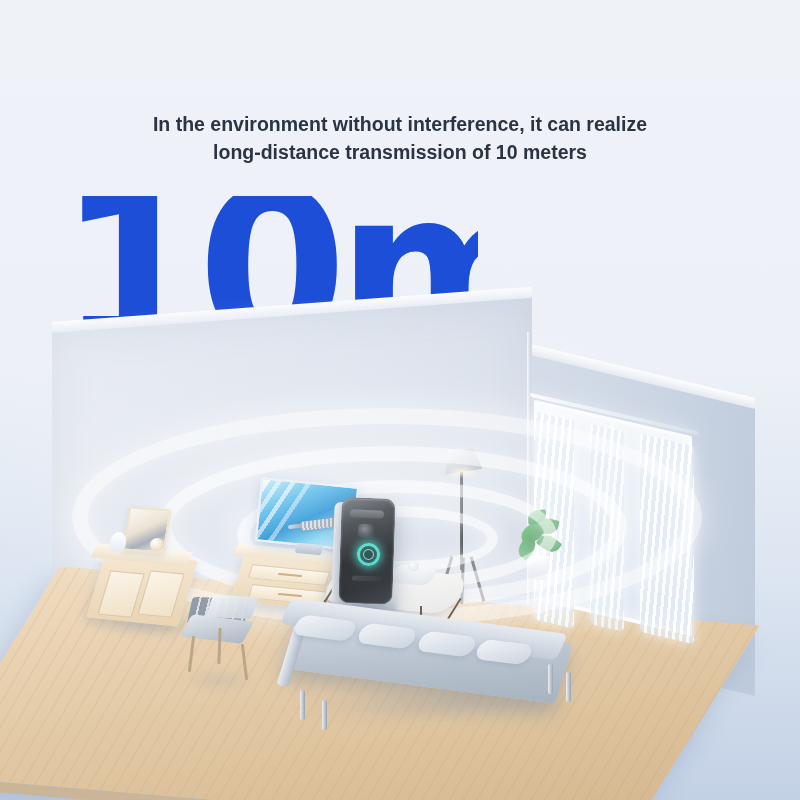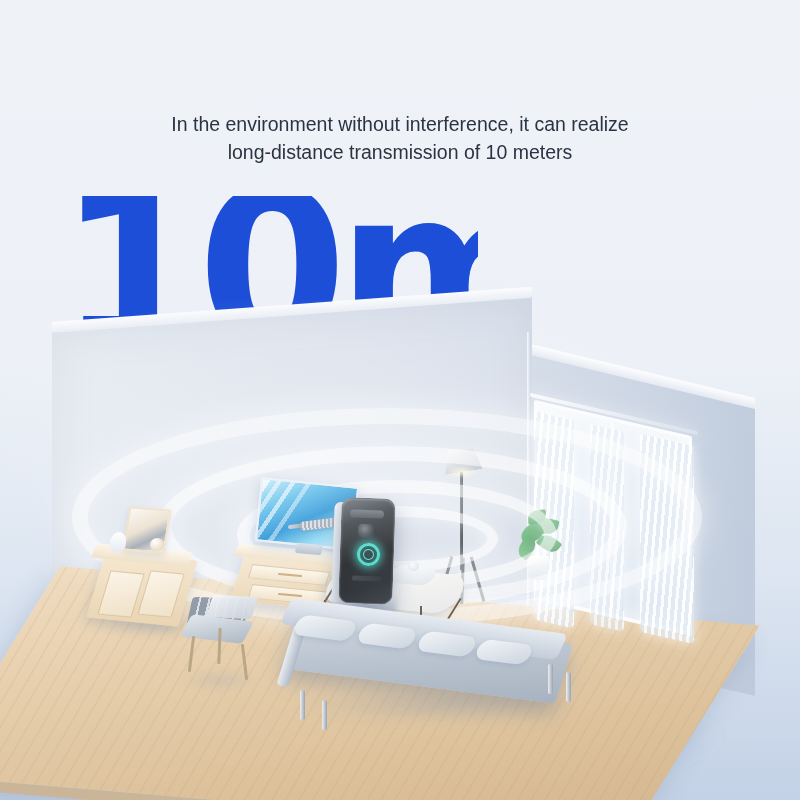--- a/index.html
+++ b/index.html
@@ -15,21 +15,21 @@
   
   .headline {
     position:absolute; top:55px; left:0; width:800px; text-align:center;
     font-size:33px; font-weight:700; letter-spacing:-0.3px;
     color:#1D2B3A; white-space:nowrap;
   }
   .subwrap {
     position:absolute; top:110px; left:0; width:800px; text-align:center;
     color:#2A3442; font-size:19.5px; line-height:28px; font-weight:400;
   }
-  .subwrap div { white-space:nowrap; }
+  .subwrap div { white-space:nowrap;font-weight:bold; }
 
   
   #bigM {
     position:absolute; left:58px; top:196px; width:420px; height:196px;
     overflow:hidden; pointer-events:none;
   }
   #bigM .txt {
     position:absolute; left:0; top:-34px;
     font-size:215px; font-weight:800; color:#1d4ed8;
     letter-spacing:-10px; line-height:1;

